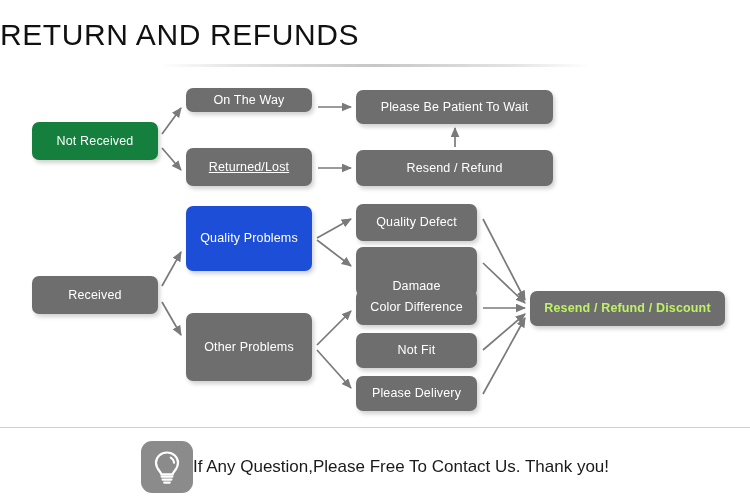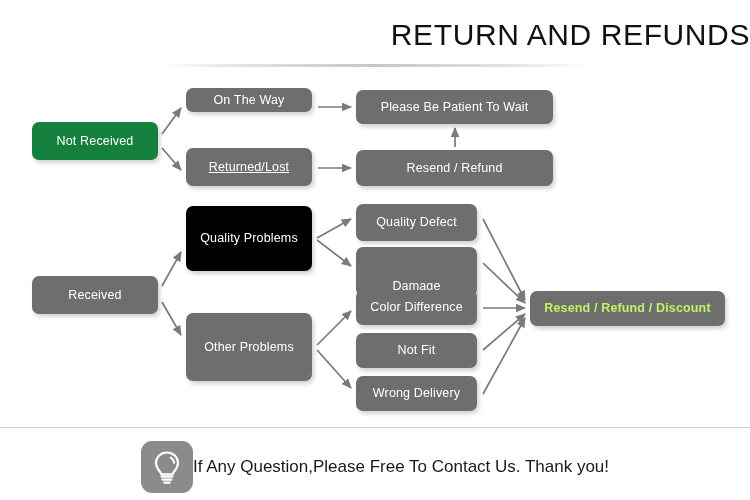--- a/index.html
+++ b/index.html
@@ -21,21 +21,21 @@
     height: 500px;
     background: #ffffff;
   }
 
   
   .title {
     position: absolute;
     left: 0;
     top: 18px;
     width: 750px;
-    text-align: right;
+    text-align: left;
     font-size: 30px;
     font-weight: 400;
     letter-spacing: 0.6px;
     color: #111111;
     white-space: nowrap;
   }
   .title-divider {
     position: absolute;
     left: 160px;
     top: 64px;
@@ -165,40 +165,40 @@
         </div>
         <div class="node" style="left: 356px; top: 90px; width: 197px; height: 34px; background: rgb(110, 110, 110); color: rgb(255, 255, 255);">
           <span>Please Be Patient To Wait</span>
         </div>
         <div class="node" style="left: 356px; top: 150px; width: 197px; height: 36px; background: rgb(110, 110, 110); color: rgb(255, 255, 255);">
           <span>Resend / Refund</span>
         </div>
         <div class="node" style="left: 32px; top: 276px; width: 126px; height: 38px; background: rgb(110, 110, 110); color: rgb(255, 255, 255);">
           <span>Received</span>
         </div>
-        <div class="node" style="left: 186px; top: 206px; width: 126px; height: 65px; background: #000000; color: rgb(255, 255, 255);">
+        <div class="node" style="left: 186px; top: 206px; width: 126px; height: 65px; background: #1d4ed8; color: rgb(255, 255, 255);">
           <span>Quality Problems</span>
         </div>
         <div class="node" style="left: 186px; top: 313px; width: 126px; height: 68px; background: rgb(110, 110, 110); color: rgb(255, 255, 255);">
           <span>Other Problems</span>
         </div>
         <div class="node" style="left: 356px; top: 204px; width: 121px; height: 37px; background: rgb(110, 110, 110); color: rgb(255, 255, 255);">
           <span>Quality Defect</span>
         </div>
         <div class="node" style="left: 356px; top: 247px; width: 121px; height: 49px; background: rgb(110, 110, 110); color: rgb(255, 255, 255); align-items: flex-end;">
           <span>Damage</span>
         </div>
         <div class="node" style="left: 356px; top: 290px; width: 121px; height: 35px; background: rgb(110, 110, 110); color: rgb(255, 255, 255);">
           <span>Color Difference</span>
         </div>
         <div class="node" style="left: 356px; top: 333px; width: 121px; height: 35px; background: rgb(110, 110, 110); color: rgb(255, 255, 255);">
           <span>Not Fit</span>
         </div>
         <div class="node" style="left: 356px; top: 376px; width: 121px; height: 35px; background: rgb(110, 110, 110); color: rgb(255, 255, 255);">
-          <span>Wrong Delivery</span>
+          <span>Please Delivery</span>
         </div>
         <div class="node" style="left: 530px; top: 291px; width: 195px; height: 35px; background: rgb(110, 110, 110); color: #bef264; font-weight: bold;">
           <span>Resend / Refund / Discount</span>
         </div>
       </div>
   </div>
 
   <div class="footer-rule"></div>
 
   <div class="footer">

